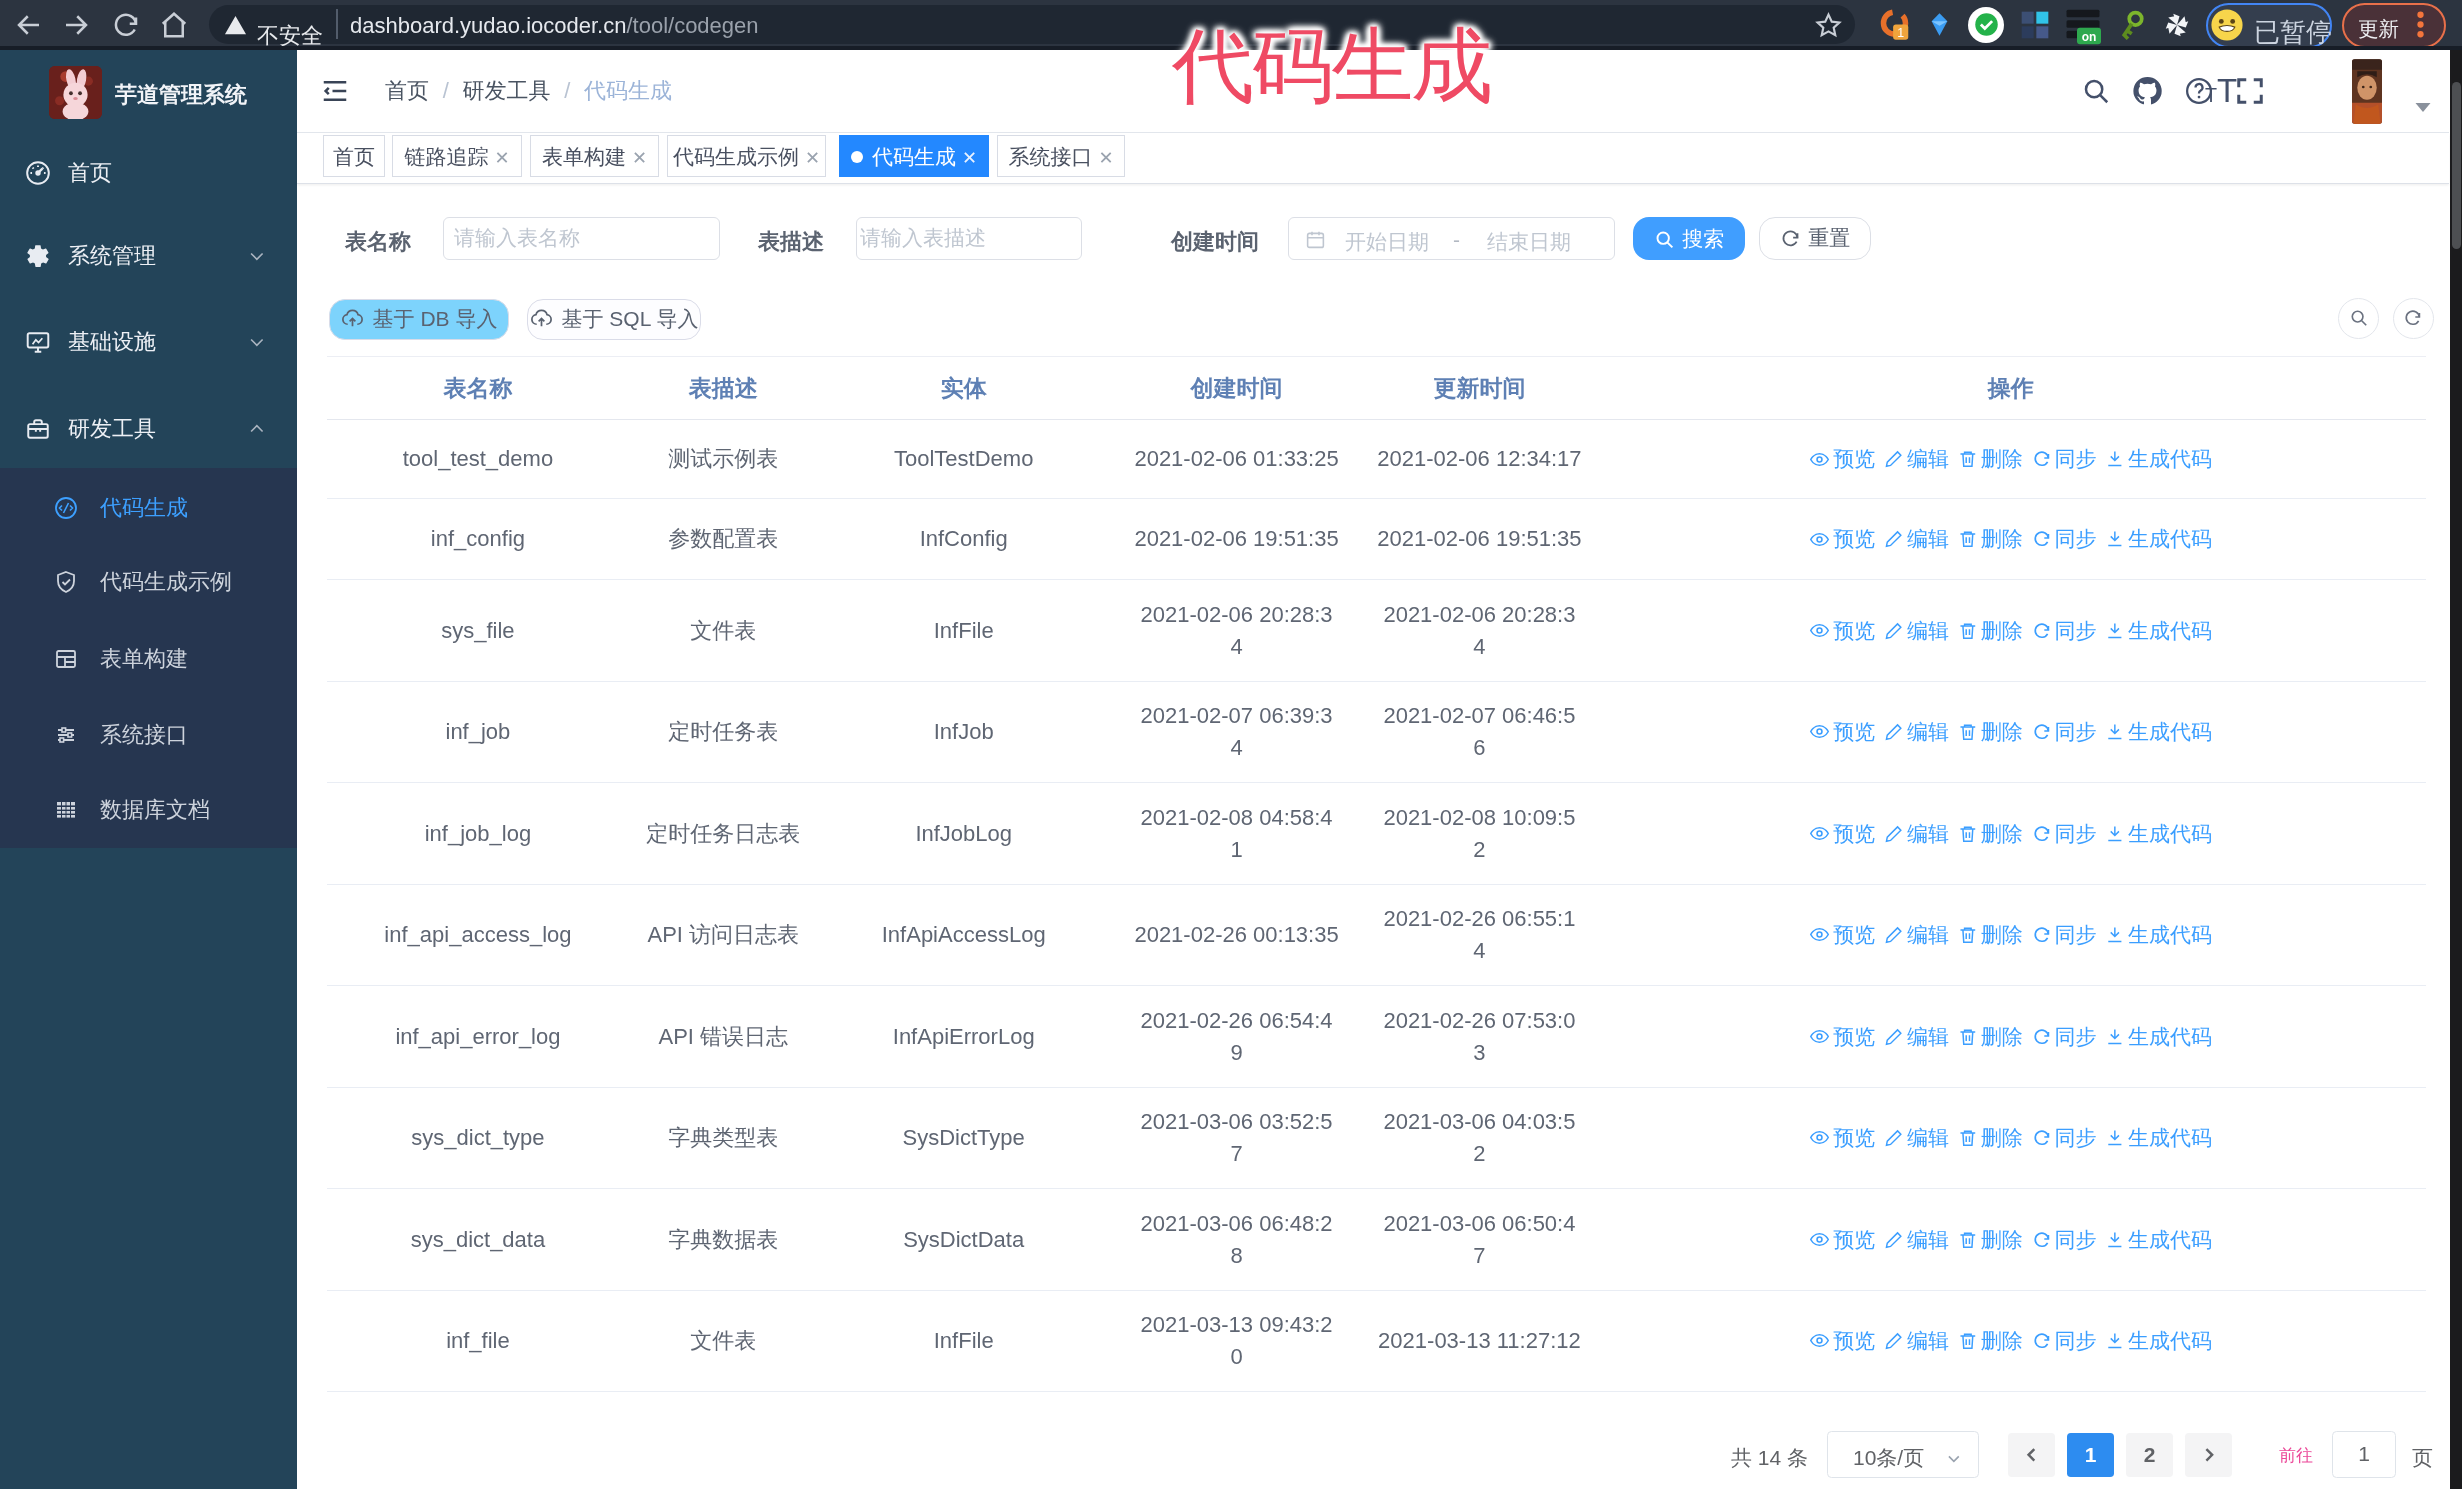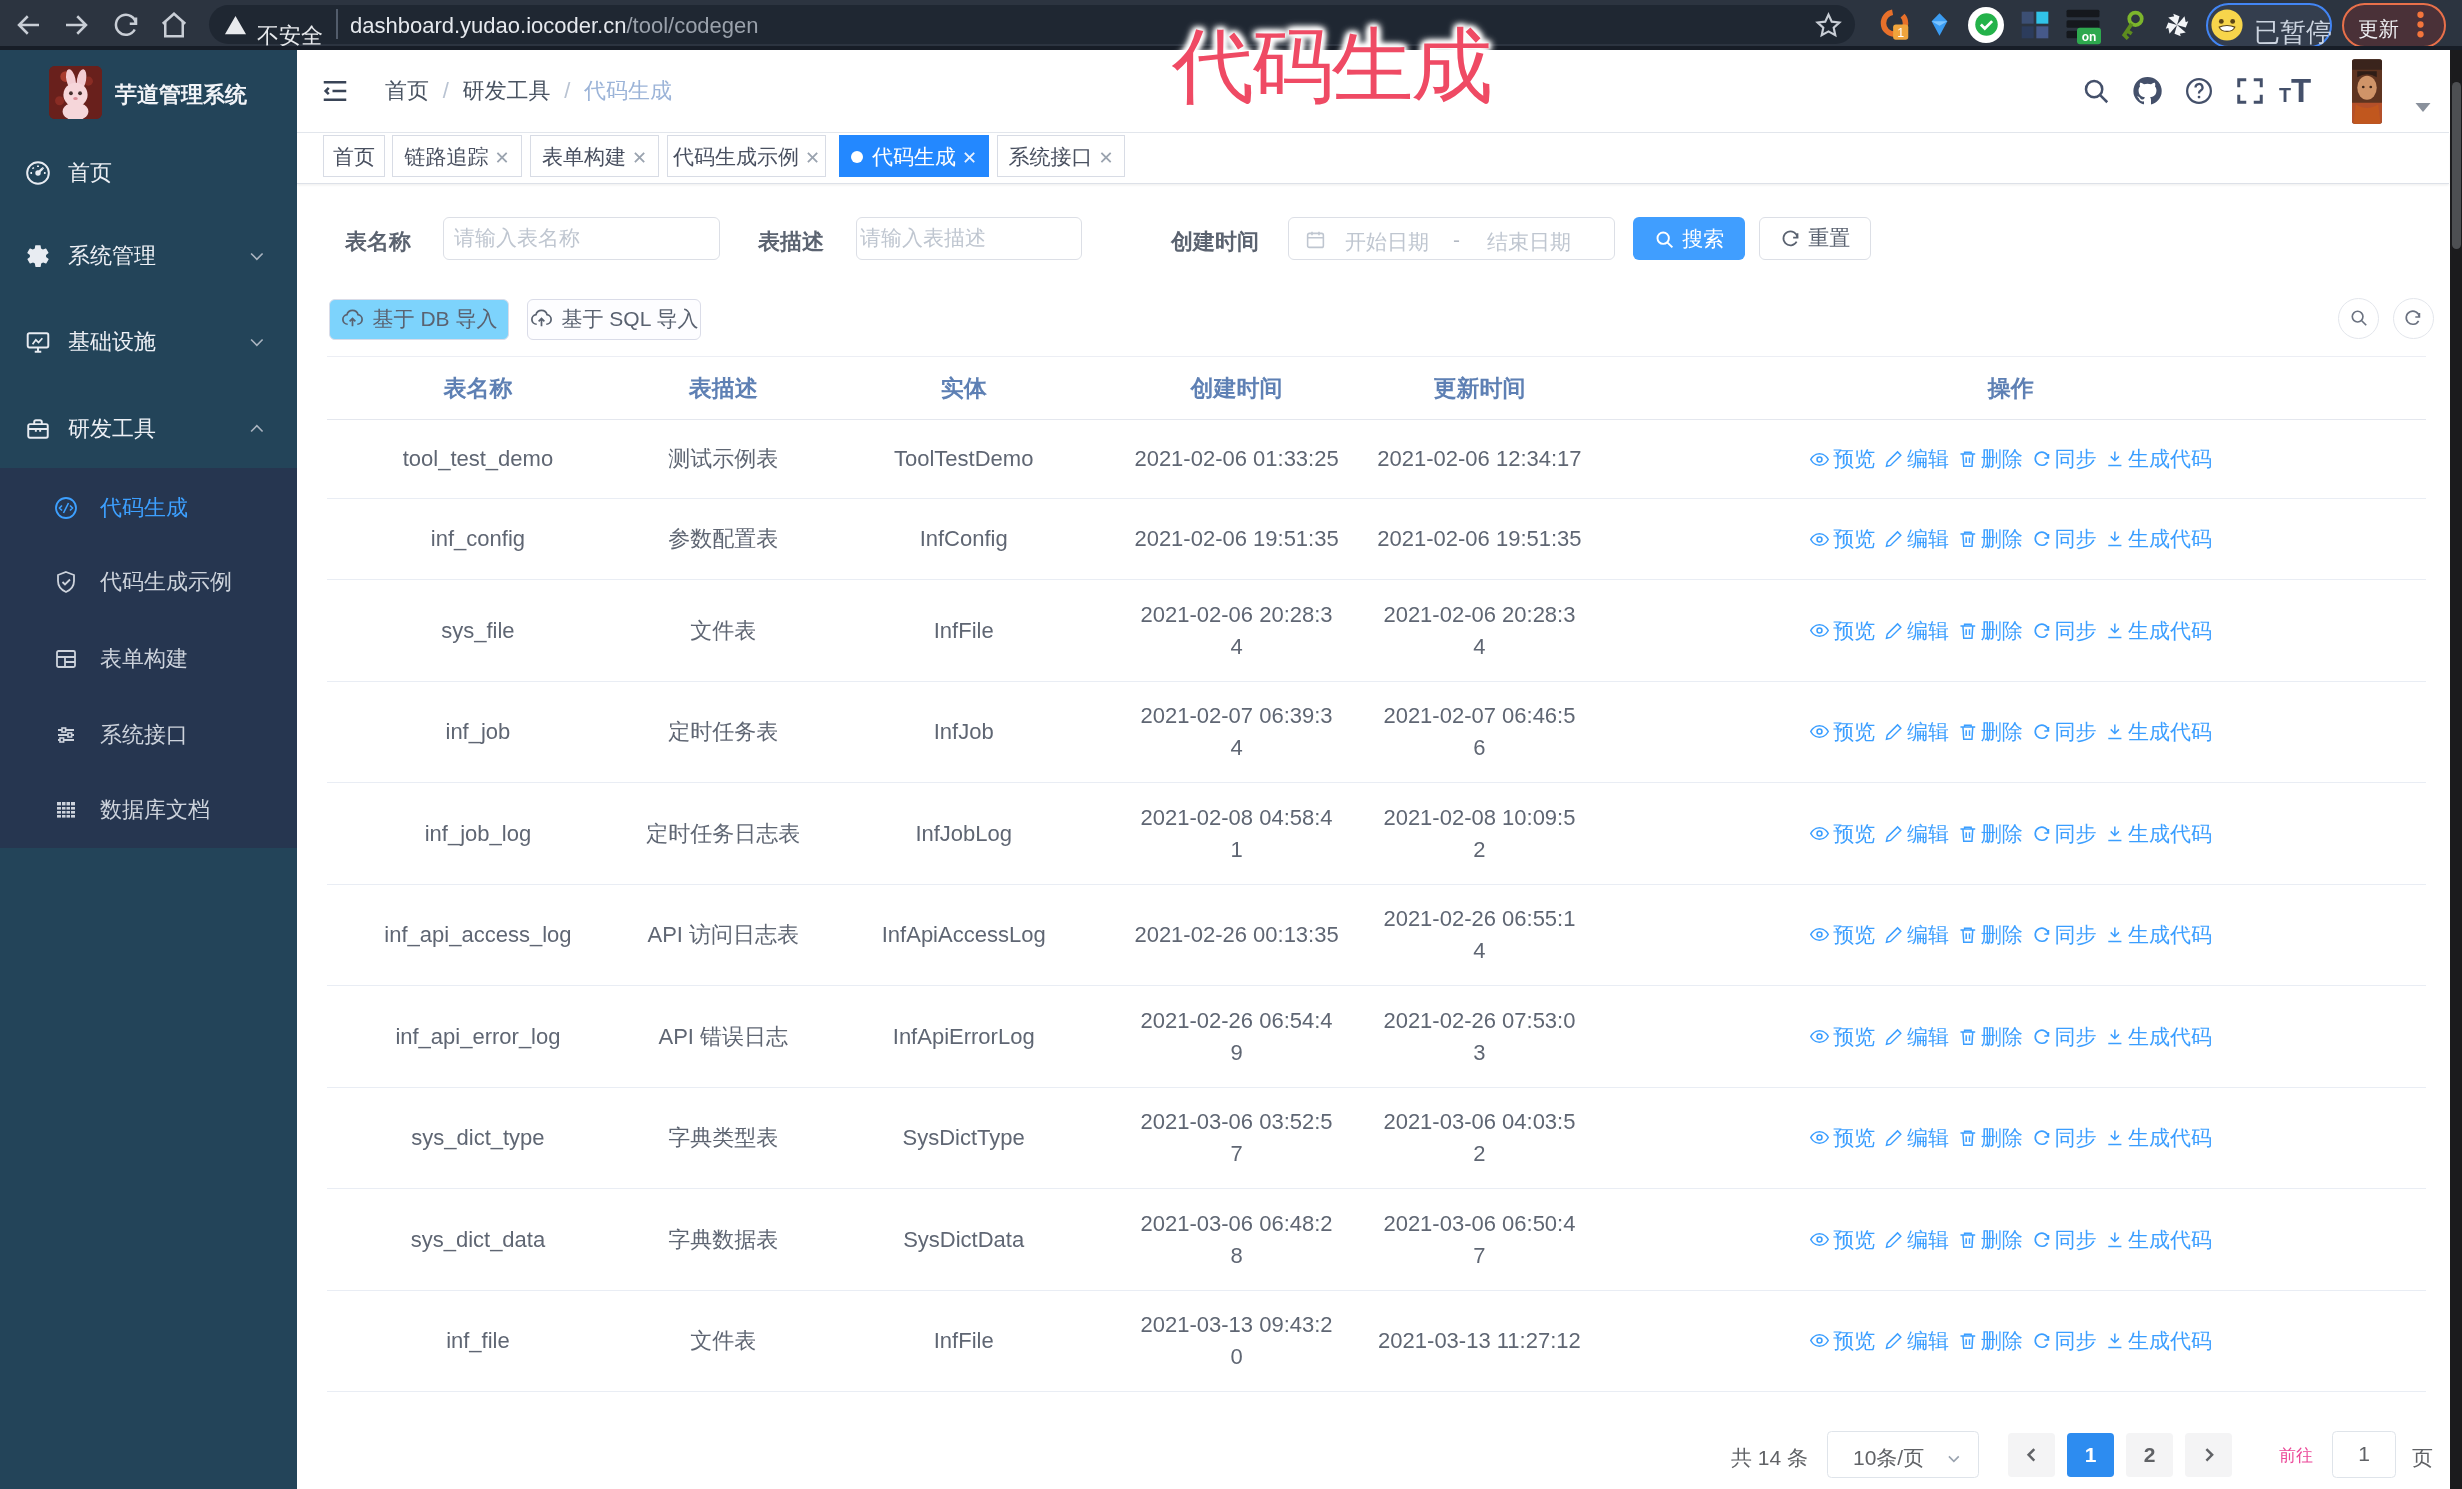--- a/index.html
+++ b/index.html
@@ -24,21 +24,21 @@
 
 #tabs{position:absolute;left:297px;top:133px;width:2152px;height:51px;background:#fff;border-bottom:0.8px solid #dde1e8;box-shadow:0 1.5px 2.3px rgba(0,0,0,.06)}
 .tab{position:absolute;top:1.5px;height:42px;line-height:41px;background:#fff;border:0.8px solid #d8dce5;color:#495060;font-size:21px;text-align:center}
 .tab .x{color:#9aa3af;font-size:18px;margin-left:6px}
 .tab.act{background:#2388ff;border-color:#2388ff;color:#fff}
 .tab.act .x{color:#e8f1ff}
 .dot{display:inline-block;width:12px;height:12px;border-radius:50%;background:#fff;margin-right:9px;vertical-align:0.8px}
 
 .lbl{position:absolute;top:227px;font-size:22px;font-weight:bold;color:#5b6370}
 .inp{position:absolute;top:217px;height:43px;background:#fff;border:1.5px solid #dcdfe6;border-radius:6px;font-size:21px;color:#bfc6d0;line-height:40px}
-.btn{position:absolute;border-radius:6px;font-size:21px;text-align:center}
+.btn{position:absolute;border-radius:16px;font-size:21px;text-align:center}
 
 .trow{position:absolute;left:327px;width:2099px;display:flex;border-bottom:0.8px solid #e9edf4;color:#5f6673;font-size:22px}
 .trow>div{display:flex;align-items:center;justify-content:center;text-align:center;line-height:32px}
 .c0{width:302px}.c1{width:189px}.c2{width:292px}.c3{width:254px}.c4{width:232px}.c5{width:831px}
 .lnk{display:inline-flex;align-items:center;color:#3b9eff;font-size:21px;margin:0 4.5px;white-space:nowrap}
 .lnk svg{margin-right:3px}
 
 .pbtn{position:absolute;top:1433px;width:47px;height:44px;border-radius:3.8px;background:#f4f4f5;color:#606266;font-size:21px;font-weight:bold;text-align:center;line-height:44px}
 </style></head><body>
 
@@ -232,21 +232,21 @@
     </svg>
 <svg class="hic" style="left:1887px" width="30" height="30" viewBox="0 0 24 24" fill="none" stroke="#44506a" stroke-width="1.8">
       <circle cx="12" cy="12" r="9.5"></circle>
       <path d="M9.2 9.2a2.8 2.8 0 1 1 4.2 2.4c-.9.5-1.4 1-1.4 2v.4"></path>
       <circle cx="12" cy="16.8" r="1.1" fill="#44506a" stroke="none"></circle>
     </svg>
 <svg class="hic" style="left:1938px" width="30" height="30" viewBox="0 0 24 24" fill="none" stroke="#44506a" stroke-width="2.4">
       <path d="M9 3H3v6M15 3h6v6M9 21H3v-6M15 21h6v-6"></path>
       <path d="M3 3l6 6M21 3l-6 6M3 21l6-6M21 21l-6-6" stroke-width="0"></path>
     </svg>
-<div class="hic" style="left:1982px;font-weight:bold;color:#44506a"><span style="font-size:19.7px">T</span><span style="font-size:33px">T</span></div>
+<div class="hic" style="left:1908px;font-weight:normal;color:#44506a"><span style="font-size:19.7px">T</span><span style="font-size:33px">T</span></div>
 <div class="a" style="left:2055px;top:9px;width:30px;height:65px;border-radius:3px;overflow:hidden">
       <svg width="30" height="65" viewBox="0 0 40 86">
         <rect width="40" height="86" fill="#5e3420"></rect>
         <rect y="58" width="40" height="28" fill="#b4502a"></rect>
         <rect width="40" height="14" fill="#3a241c"></rect>
         <ellipse cx="20" cy="38" rx="13" ry="16" fill="#cf9468"></ellipse>
         <path d="M7 24q13-8 26 0v-8H7z" fill="#2e1d16"></path>
         <circle cx="15" cy="37" r="1.8" fill="#3a2418"></circle>
         <circle cx="25" cy="37" r="1.8" fill="#3a2418"></circle>
         <path d="M5 60q15 10 30 0l3 26H2z" fill="#c1571e"></path>

